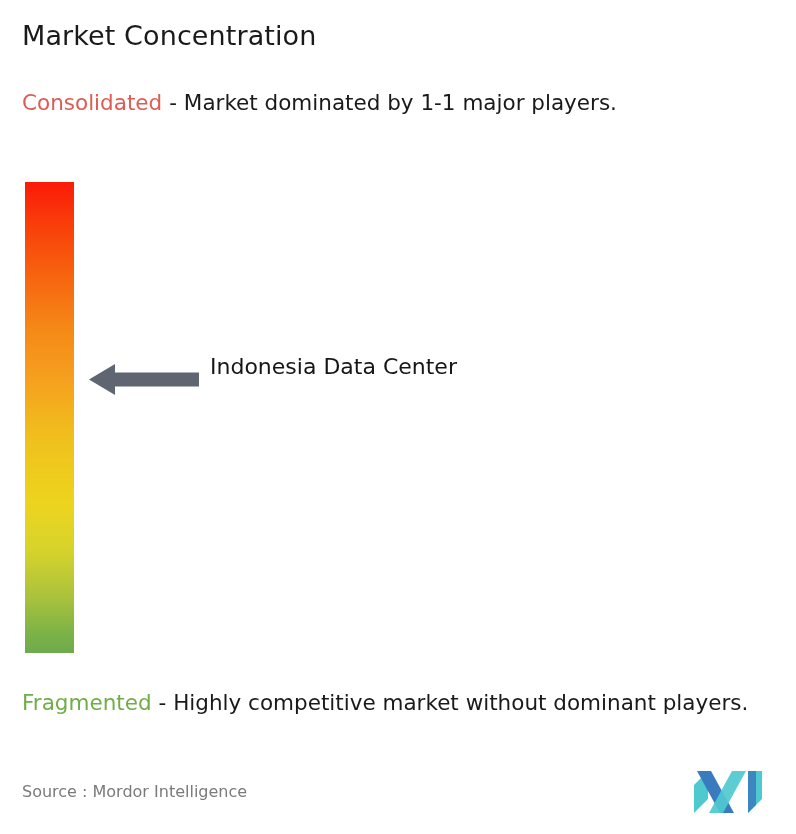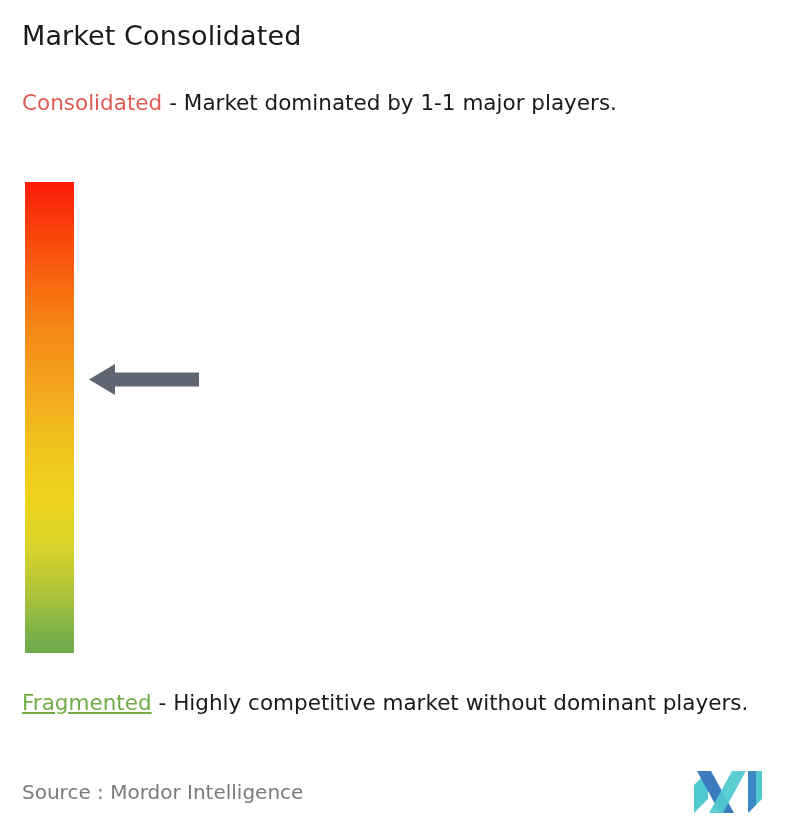--- a/index.html
+++ b/index.html
@@ -46,21 +46,20 @@
     position: absolute;
     left: 22px;
     top: 686px;
     width: 762px;
     font-size: 21.5px;
     line-height: 33px;
     color: #1a1a1a;
   }
   .legend-bottom .kw-fragmented {
     color: #70ad47;
-    text-decoration: underline;
   }
   .kw-gap { display: inline-block; width: 7px; }
 
   
   .spectrum-bar {
     position: absolute;
     left: 25px;
     top: 182px;
     width: 49px;
     height: 471px;
@@ -99,54 +98,55 @@
     font-size: 22px;
     line-height: 37px;
     color: #161616;
   }
 
   
   .source-line {
     position: absolute;
     left: 22px;
     top: 778px;
-    font-size: 20px;
+    font-size: 16px;
     line-height: 28px;
     color: #7a7a7a;
     white-space: nowrap;
   }
 
   
   .brand-logo {
     position: absolute;
     left: 694px;
     top: 771px;
     width: 68px;
     height: 42px;
   }
   .brand-logo svg { display: block; }
 </style>
 </head>
 <body>
 
-<div class="page-title">Market Consolidated</div>
+<div class="page-title">Market Concentration</div>
 
 <div class="legend-top">
   <span class="kw-consolidated">Consolidated</span><span class="kw-gap"></span><span>- Market dominated by 1-1 major players.</span>
 </div>
 
 <div class="spectrum-bar"></div>
 
 <div class="callout-arrow">
   <svg width="110" height="37" viewBox="0 0 110 37" xmlns="http://www.w3.org/2000/svg">
     <polygon points="0,18.5 26,3 26,11.5 110,11.5 110,25.5 26,25.5 26,34" fill="#5f6672"></polygon>
   </svg>
 </div>
 
 <div class="callout-label">
+  <div>Indonesia Data Center</div>
 </div>
 
 <div class="legend-bottom">
   <span class="kw-fragmented">Fragmented</span><span class="kw-gap"></span><span>- Highly competitive market without dominant players.</span>
 </div>
 
 <div class="source-line">Source :  Mordor Intelligence</div>
 
 <div class="brand-logo">
   <svg width="68" height="42" viewBox="0 0 68 42" xmlns="http://www.w3.org/2000/svg">

